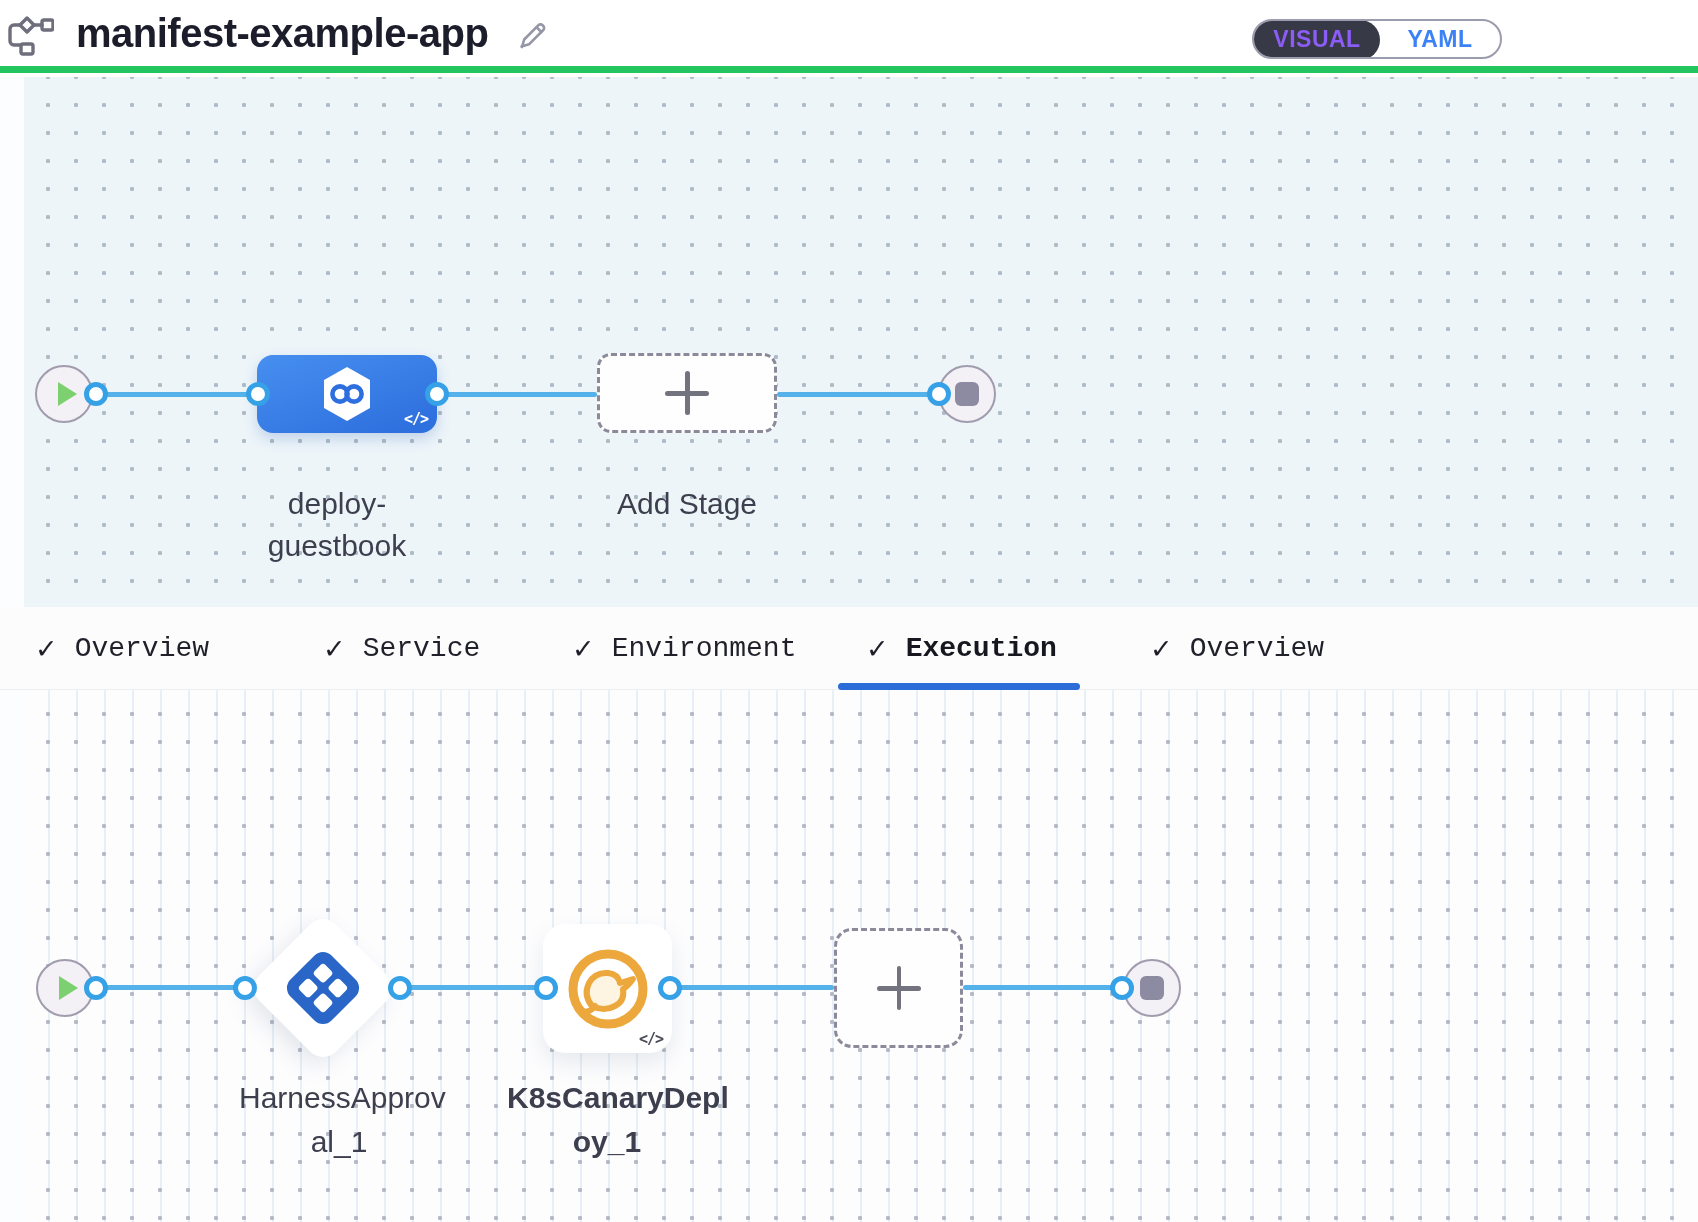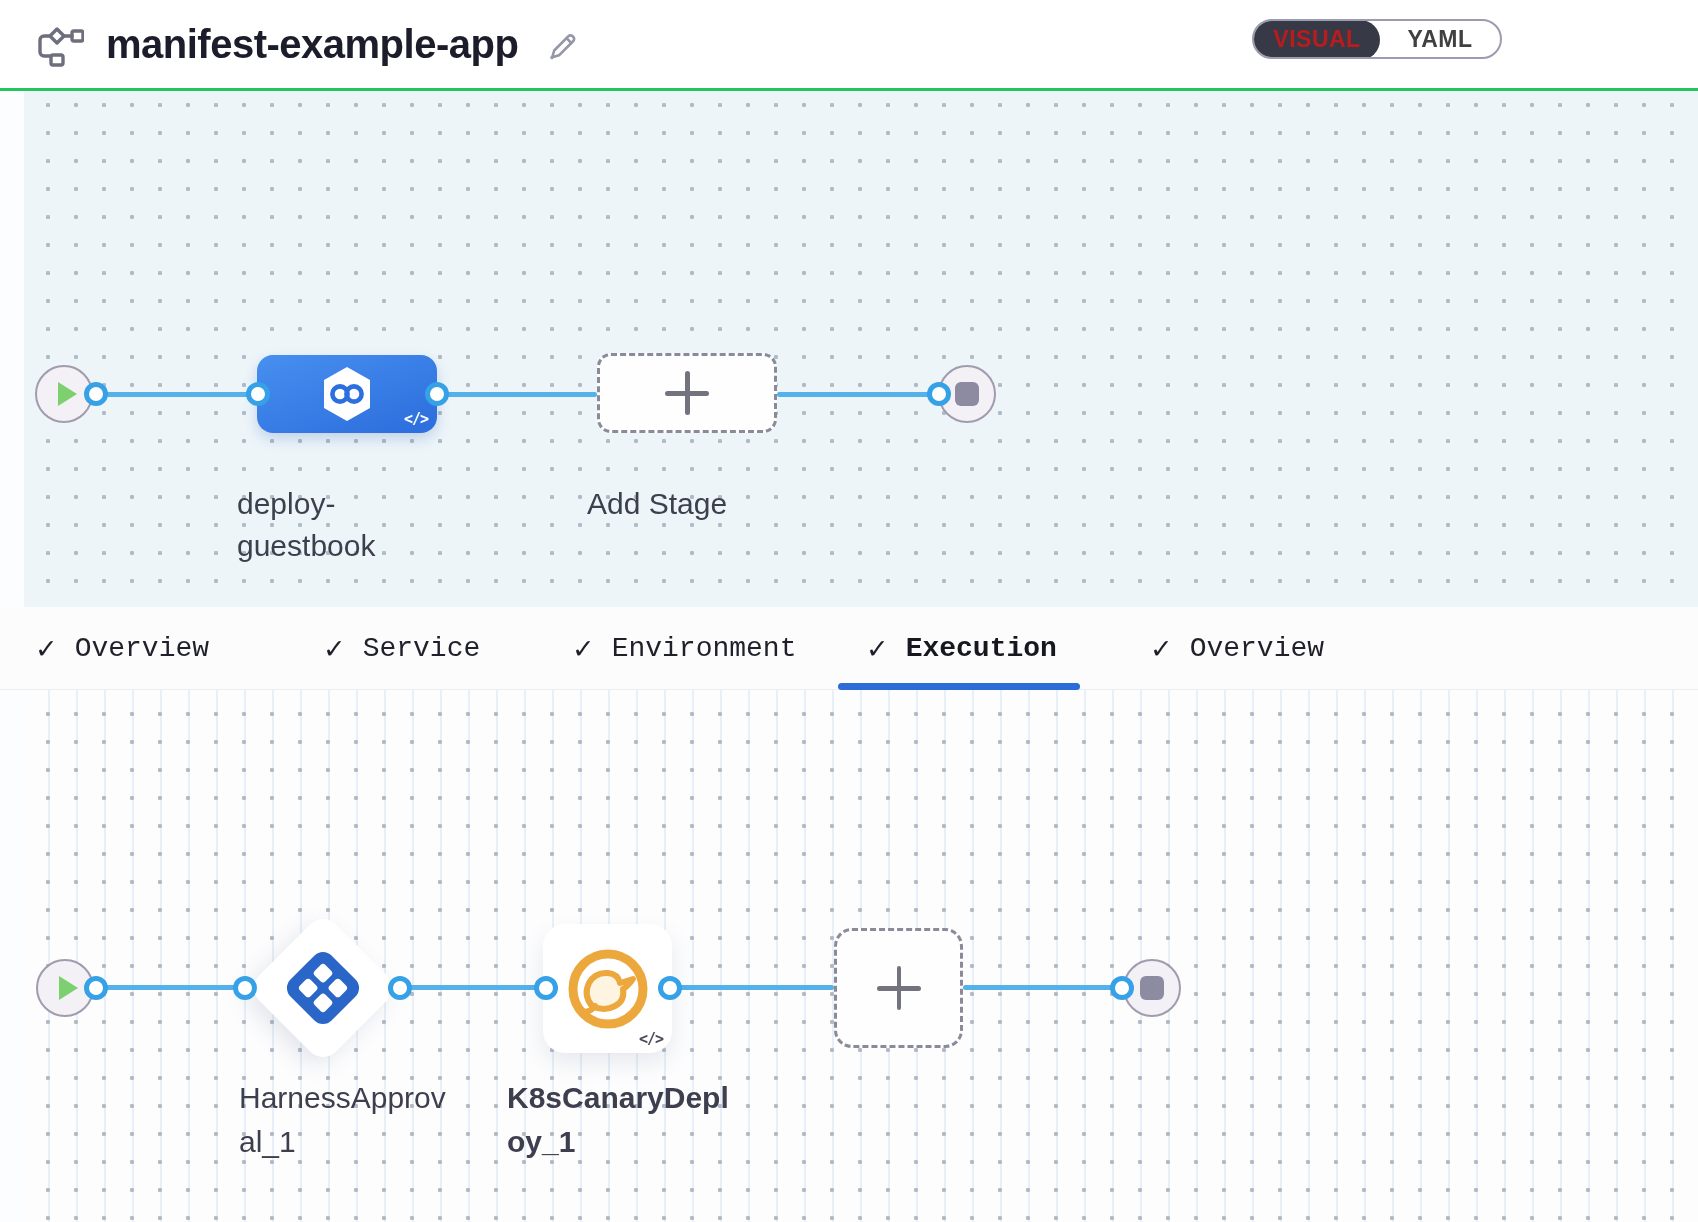--- a/index.html
+++ b/index.html
@@ -1,31 +1,31 @@
 <!DOCTYPE html>
 <html><head>
 <meta charset="utf-8">
 <style>
   * { margin:0; padding:0; box-sizing:border-box; }
   html,body { width:1698px; height:1222px; }
   body { font-family:"Liberation Sans","DejaVu Sans",sans-serif; background:#fff; overflow:hidden; }
   #app { position:relative; width:1698px; height:1222px; background:#fff; }
 
   
-  .header { position:absolute; left:0; top:0; width:1698px; height:91px; background:#fff;
-            border-bottom:3px solid #22c55e; display:flex; align-items:center; padding-left:30px; z-index:30; }
+  .header { position:absolute; left:0; top:0; width:1698px; height:73px; background:#fff;
+            border-bottom:7px solid #22c55e; display:flex; align-items:center; z-index:30; }
   .header-title { font-size:40px; font-weight:700; color:#1c1d2b; letter-spacing:-0.5px; margin-left:22px; }
   .pencil { margin-left:26px; margin-top:4px; }
   .toggle { position:absolute; right:196px; top:19px; width:250px; height:40px; border:2px solid #9b9cae;
             border-radius:21px; background:#fff; overflow:hidden; }
   .toggle-thumb { position:absolute; left:-1px; top:-1px; width:127px; height:40px; background:#383946; border-radius:20px; }
   .toggle-visual { position:absolute; left:0; top:0; width:126px; height:36px; display:flex; align-items:center;
-                   justify-content:center; color:#b91c1c; font-size:23px; font-weight:700; letter-spacing:.5px; }
+                   justify-content:center; color:#8b5cf6; font-size:23px; font-weight:700; letter-spacing:.5px; }
   .toggle-yaml { position:absolute; left:126px; top:0; width:120px; height:36px; display:flex; align-items:center;
-                 justify-content:center; color:#404040; font-size:23px; font-weight:700; letter-spacing:.5px; }
+                 justify-content:center; color:#3b82f6; font-size:23px; font-weight:700; letter-spacing:.5px; }
 
   
   .canvas { position:absolute; left:0; width:1698px; }
   .canvas-top { top:77px; height:530px; background-color:#edf5f9;
     background-image:radial-gradient(circle,#adbcc6 1.9px,transparent 2.5px);
     background-size:28px 28px; background-position:6px 14px; }
   .canvas-bottom { top:690px; height:532px; background-color:#fdfdfe;
     background-image:radial-gradient(circle,#b3bac6 1.9px,transparent 2.5px),
                      linear-gradient(to right,#e7f0f8 2px,transparent 2px);
     background-size:28px 28px,28px 100%; background-position:6px 10px,20px 0; }
@@ -70,21 +70,21 @@
   .approval-icon { width:58px; height:58px; background:#2a66c8; border-radius:12px;
                    display:grid; grid-template-columns:1fr 1fr; gap:6px; padding:11px; }
   .approval-icon span { background:#fff; border-radius:3.5px; }
 
   
   .canary-node { position:absolute; left:543px; top:234px; width:129px; height:129px; background:#fff;
                  border-radius:22px; box-shadow:0 10px 22px rgba(100,110,140,.14);
                  display:flex; align-items:center; justify-content:center; z-index:5; }
 
   
-  .node-label { position:absolute; width:200px; text-align:left; font-size:30px; line-height:44px;
+  .node-label { position:absolute; width:200px; text-align:center; font-size:30px; line-height:44px;
                 color:#3e3f4e; z-index:4; }
   .canvas-top .node-label { line-height:42px; }
 
   
   .tabbar { position:absolute; left:0; top:607px; width:1698px; height:83px; background:#fcfcfd;
             border-bottom:1px solid #eceef1; z-index:20; }
   .tab { position:absolute; top:0; height:83px; display:flex; align-items:center; gap:17px; cursor:default; }
   .tab .check { font-size:27px; font-weight:700; color:#1e1f29; }
   .tab .tab-label { font-size:28px; font-weight:500; color:#1f2029;font-family:Liberation Mono, monospace; }
   .tab.active .tab-label { font-weight:700; color:#16171f; }

